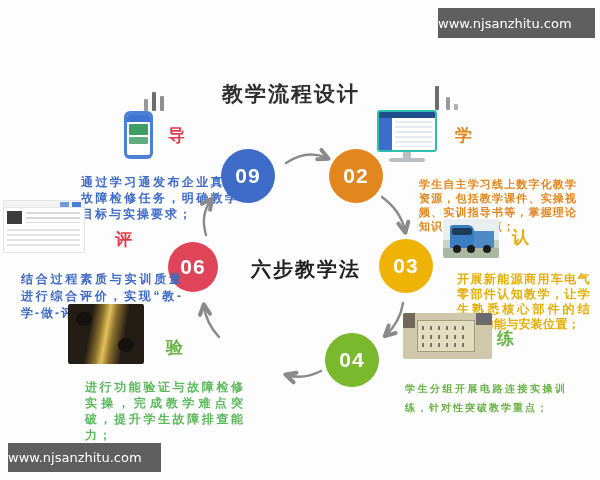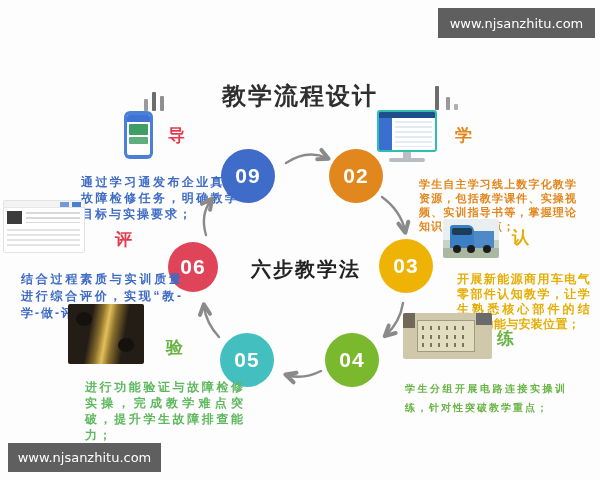--- a/index.html
+++ b/index.html
@@ -5,27 +5,27 @@
   * { box-sizing: border-box; }
   html,body { margin:0; padding:0; }
   body {
     width:600px; height:480px; background:#ffffff;
     font-family:"Liberation Sans","DejaVu Sans",sans-serif;
   }
   .canvas { position:relative; width:600px; height:480px; background:#fdfdfd; overflow:hidden; }
 
   
   .wm { position:absolute; background:#5f5f60; color:#fff; font-size:13px;
-        display:flex; align-items:center; justify-content:center;
+        display:flex; align-items:center; justify-content:flex-start;
         font-family:"DejaVu Sans",sans-serif; }
   .wm-top { right:5px; top:8px; width:157px; height:30px; }
   .wm-bottom { left:8px; top:443px; width:153px; height:29px; }
 
   
-  .title { position:absolute; left:222px; top:80px; margin:0; font-size:24px;
+  .title { position:absolute; left:222px; top:80px; margin:0; font-size:21px;
            font-weight:bold; color:#2f2f2f; letter-spacing:2px; white-space:nowrap; }
 
   
   .bars span { position:absolute; bottom:0; width:4px; border-radius:1px; background:#8f8f8f; }
   .bars { position:absolute; }
   .bars-left  { left:144px; top:90px; width:22px; height:21px; }
   .bars-left  .b1 { left:0;  height:12px; background:#9a9a9a; }
   .bars-left  .b2 { left:8px; height:19px; background:#6d6d6d; }
   .bars-left  .b3 { left:16px; height:15px; background:#8f8f8f; }
   .bars-right { left:435px; top:86px; width:24px; height:24px; }
@@ -152,23 +152,20 @@
       <span>09</span>
     </div>
   <div class="circle c02">
       <span>02</span>
     </div>
   <div class="circle c03">
       <span>03</span>
     </div>
   <div class="circle c04">
       <span>04</span>
-    </div>
-  <div class="circle c05">
-      <span>05</span>
     </div>
   <div class="circle c06">
       <span>06</span>
     </div>
 
   <div class="slabel l-dao">导</div>
   <div class="slabel l-xue">学</div>
   <div class="slabel l-ren">认</div>
   <div class="slabel l-lian">练</div>
   <div class="slabel l-yan">验</div>

